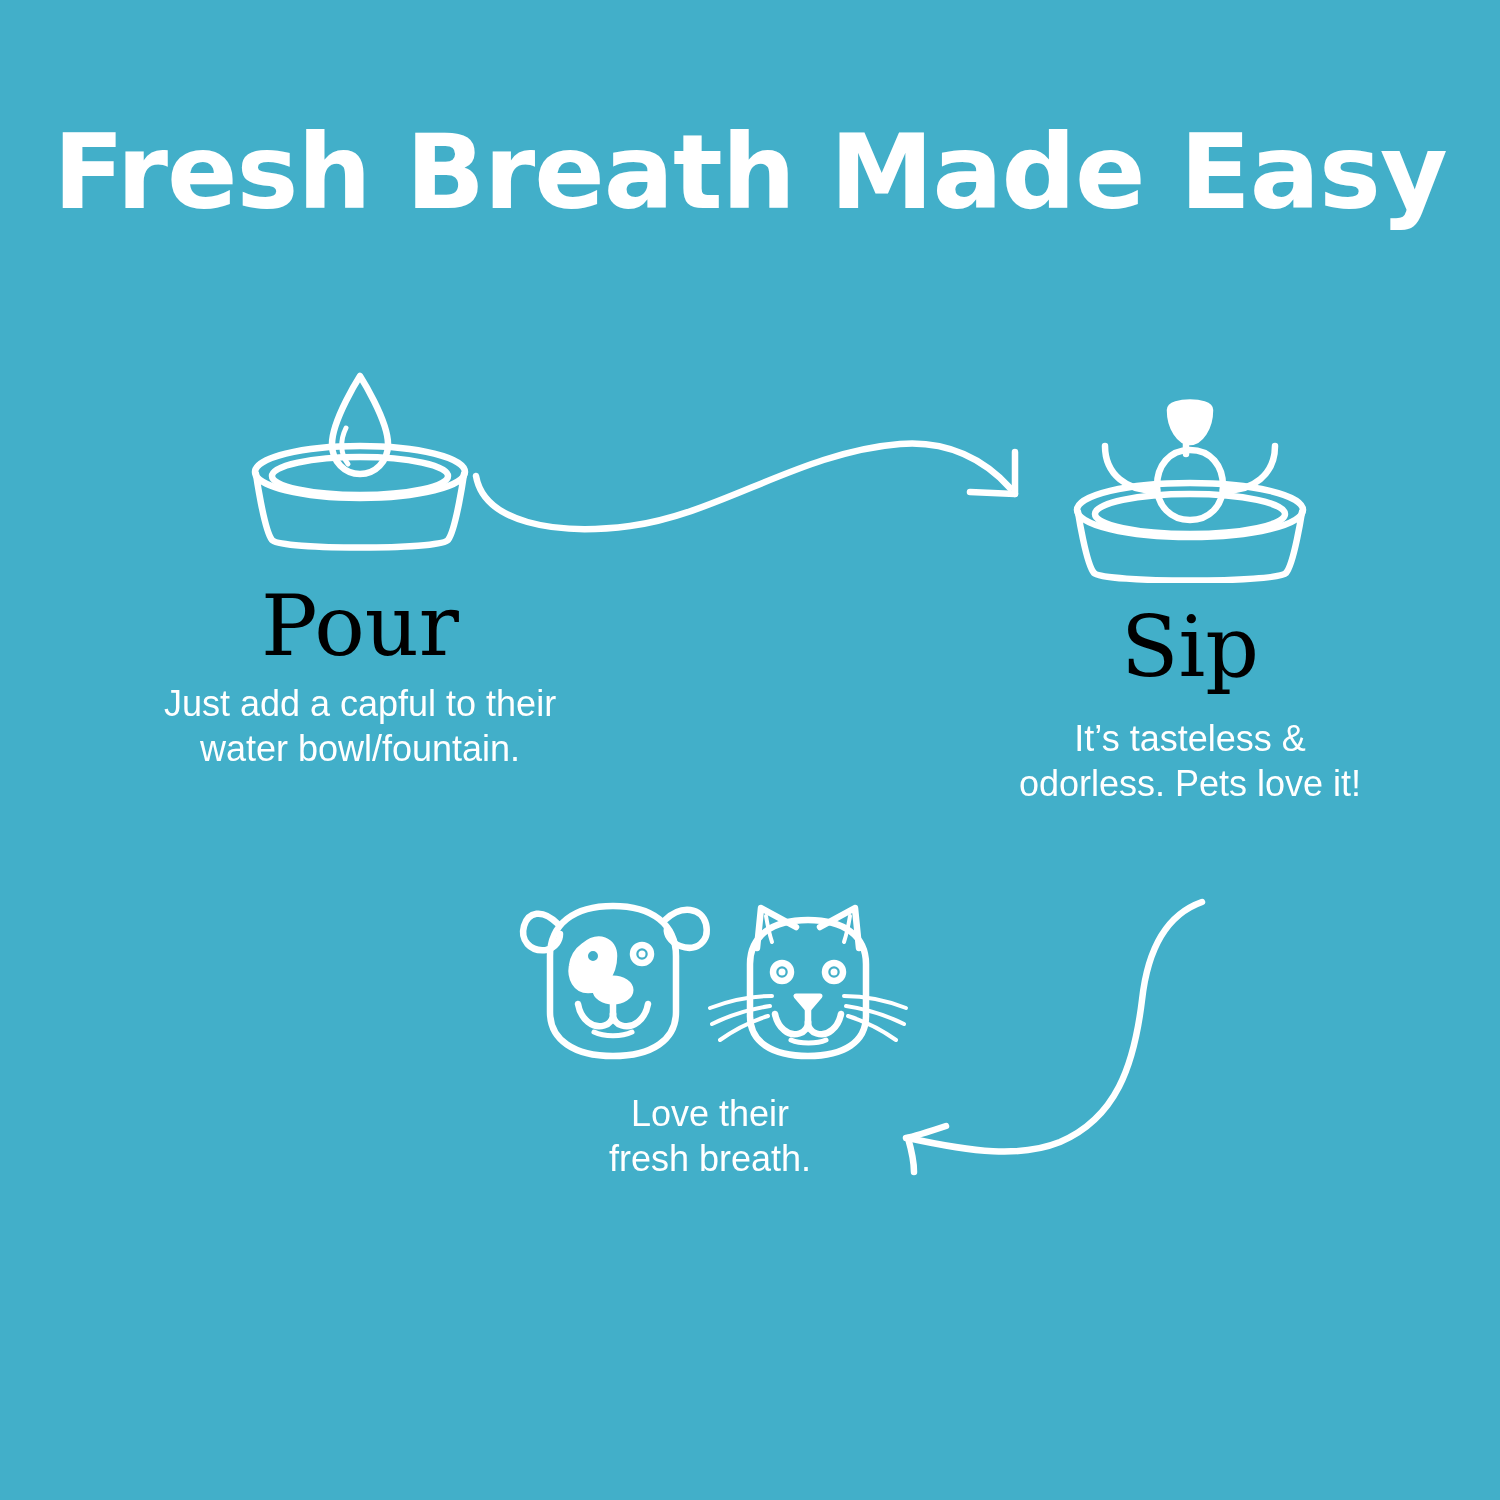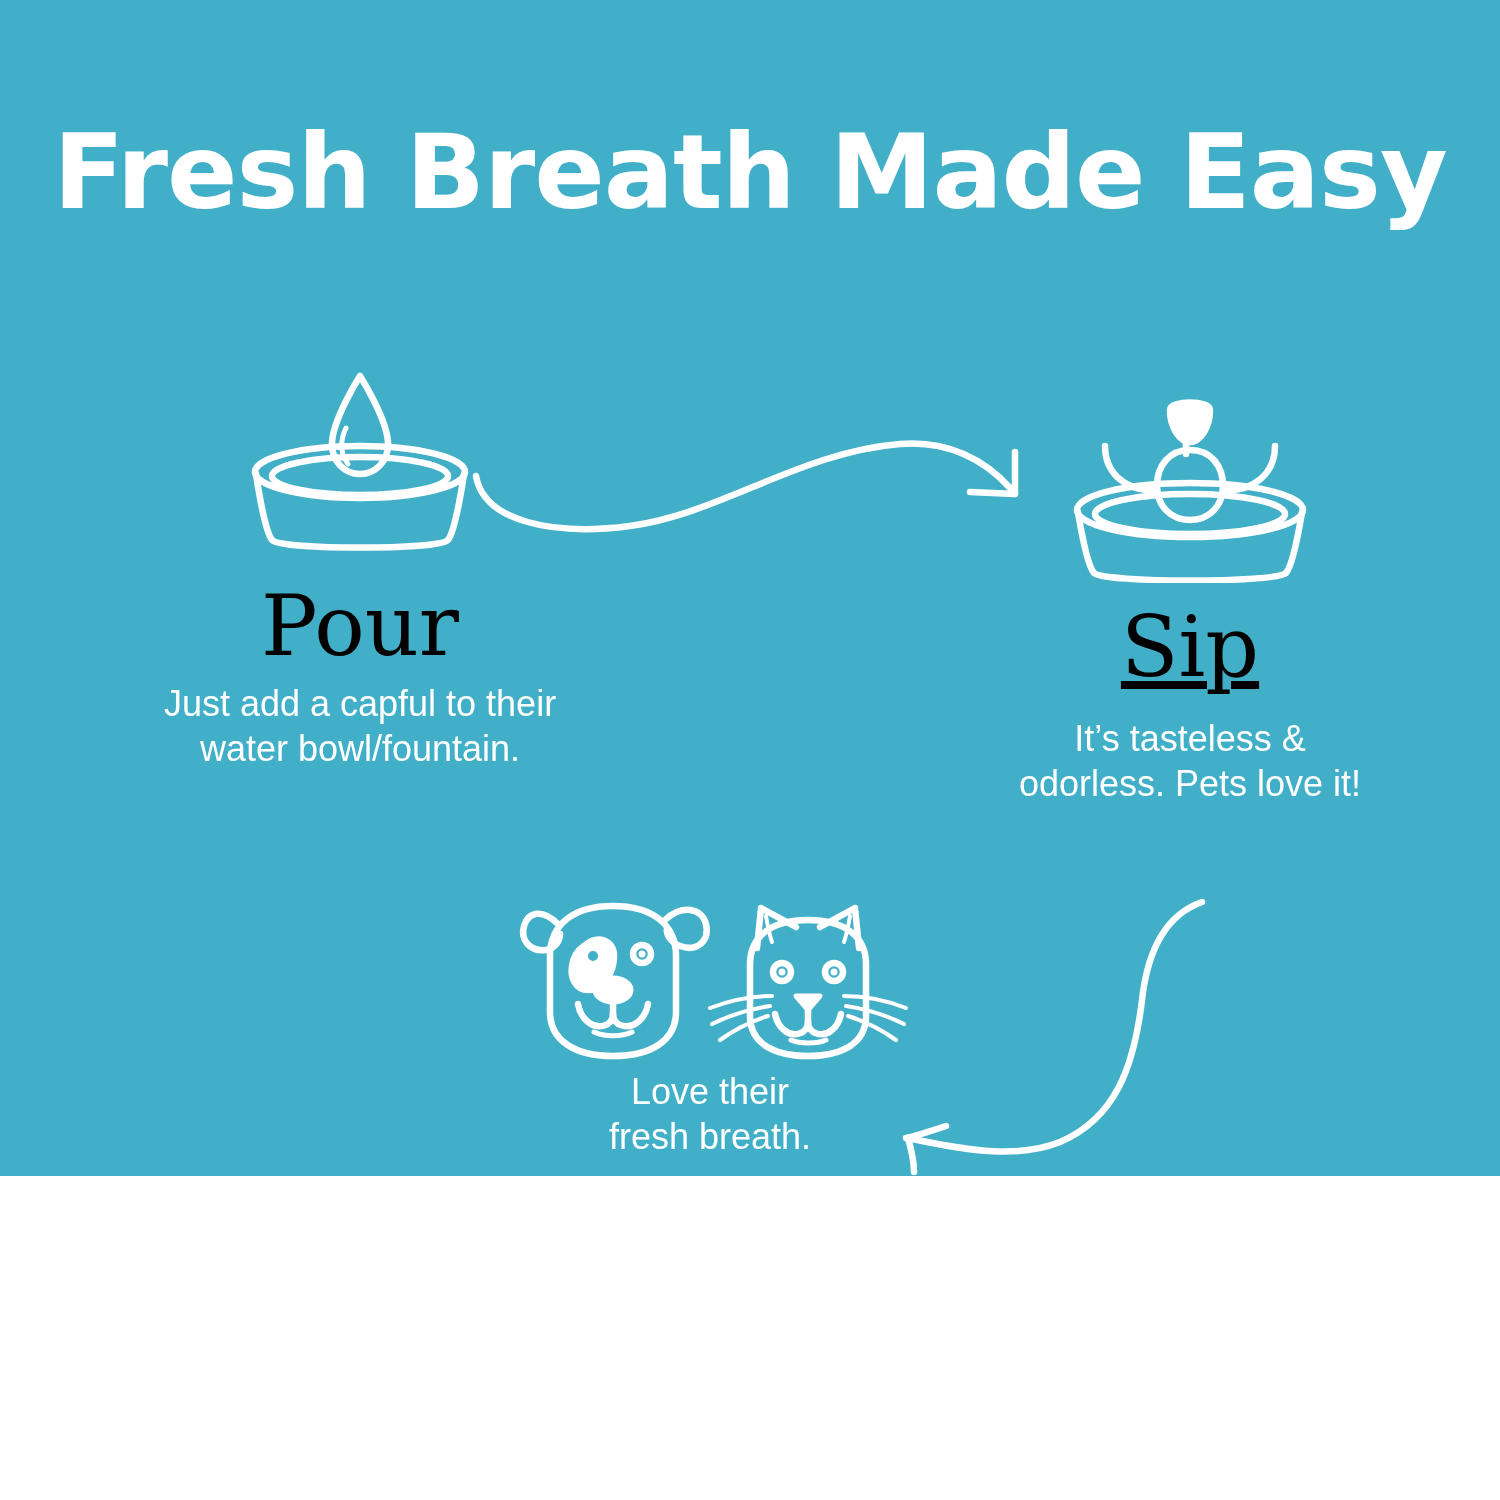--- a/index.html
+++ b/index.html
@@ -4,21 +4,21 @@
 <title>Fresh Breath Made Easy</title>
 <style>
   html, body {
     margin: 0;
     padding: 0;
     background: #ffffff;
   }
   #infographic {
     position: relative;
     width: 1500px;
-    height: 1176px;
+    height: 1500px;
     background: #42afc9;
     overflow: hidden;
     font-family: "Liberation Sans", sans-serif;
     color: #ffffff;
   }
   
   .title {
     position: absolute;
     top: 118px;
     left: 0;
@@ -66,31 +66,31 @@
   }
   #step-pour .step-head { margin-top: 26px; }
   #step-pour .step-body { margin-top: 14px; }
 
   
   #step-sip {
     left: 890px;
     top: 398px;
     width: 600px;
   }
-  #step-sip .step-head { margin-top: 22px; text-decoration: underline; }
+  #step-sip .step-head { margin-top: 22px; }
   #step-sip .step-body { margin-top: 28px; }
 
   
   #step-smile {
     left: 400px;
     top: 890px;
     width: 620px;
   }
   #step-smile .step-head { margin-top: 20px; }
-  #step-smile .step-body { margin-top: 0; }
+  #step-smile .step-body { margin-top: 22px; }
 
   
   .arrow {
     position: absolute;
     pointer-events: none;
   }
   #arrow-pour-to-sip { left: 470px; top: 430px; }
   #arrow-sip-to-smile { left: 880px; top: 880px; }
 </style>
 </head>

